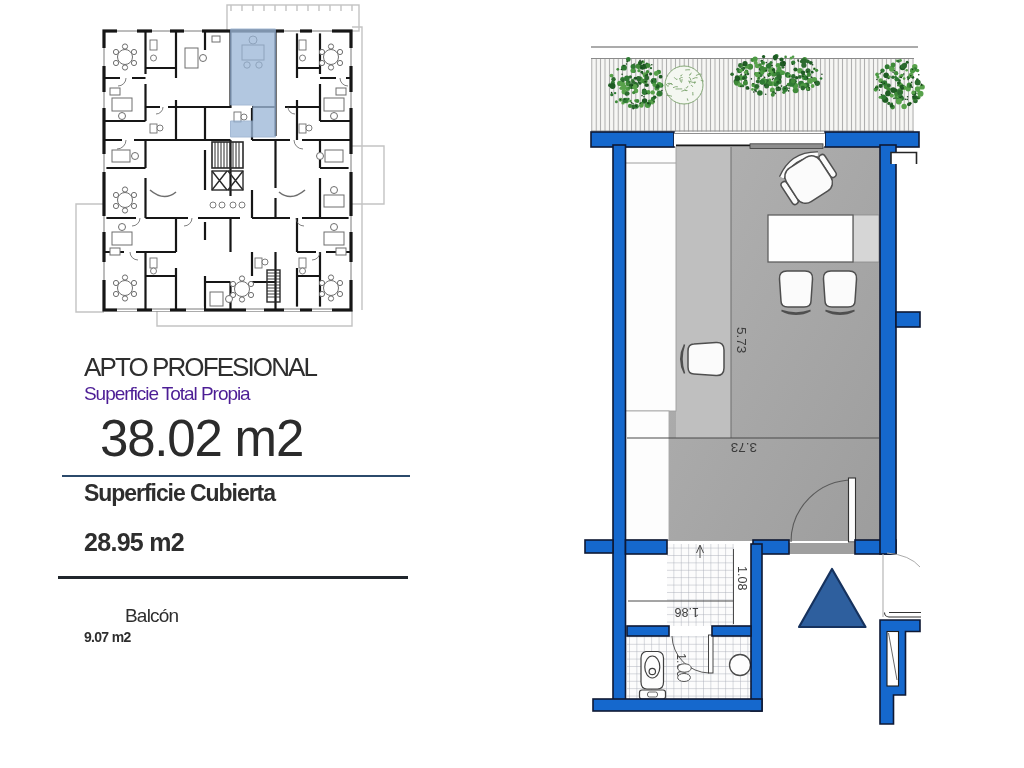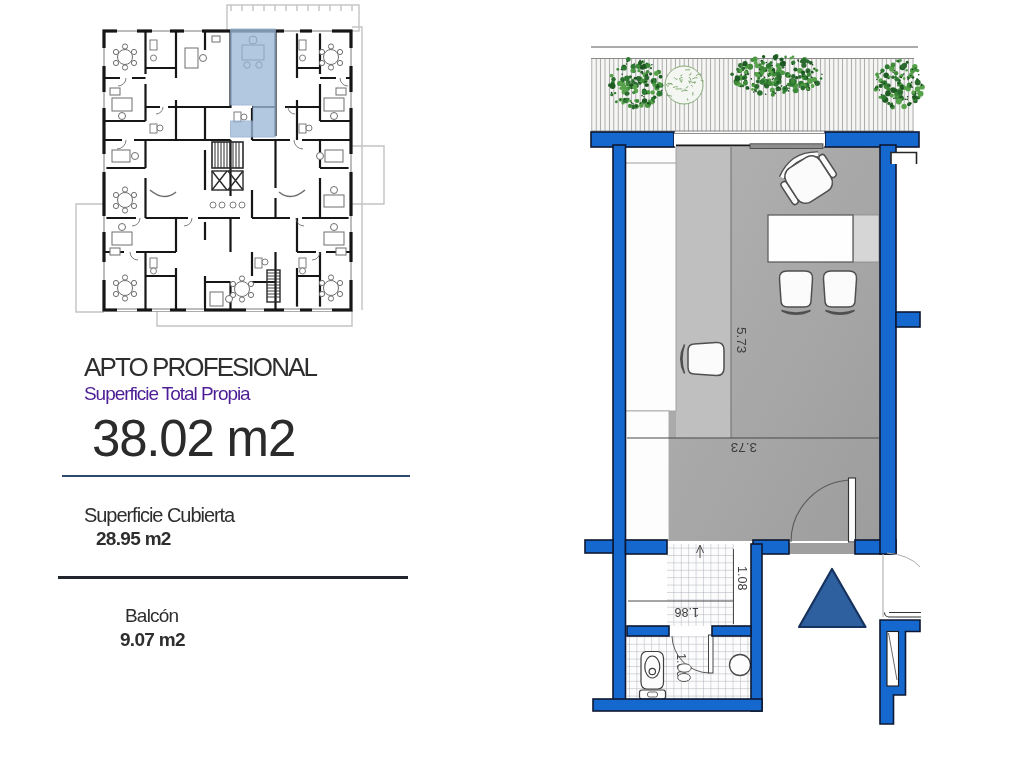--- a/index.html
+++ b/index.html
@@ -272,33 +272,33 @@
   <path d="M230.5 29 H275.5 V137 H230.5 V121 H253 V105 H230.5 Z" fill="#9db8d8" opacity="0.78" stroke="#8ba6c8" stroke-width="1"></path>
 </g>
 </svg>
 
 <div class="info">
 
   <div style="position:absolute;left:84px;top:352px;font-size:26px;letter-spacing:-1.9px;color:#2e2e2e;">APTO PROFESIONAL</div>
 
   <div style="position:absolute;left:84px;top:383px;font-size:19px;letter-spacing:-1.05px;color:#4c1d95;">Superficie Total Propia</div>
 
-  <div style="position:absolute;left:92px;top:409px;font-size:51px;letter-spacing:-1.2px;color:#2b2b2b;">38.02 m2</div>
+  <div style="position:absolute;left:100px;top:409px;font-size:51px;letter-spacing:-1.2px;color:#2b2b2b;">38.02 m2</div>
 
   <div style="position:absolute;left:62px;top:475px;width:348px;height:2px;background:#2b4a6b;"></div>
 
-  <div style="position:absolute;left:84px;top:504px;font-size:20px;letter-spacing:-1.05px;color:#2e2e2e;">Superficie Cubierta</div>
-
-  <div style="position:absolute;left:96px;top:528px;font-size:19px;letter-spacing:-0.7px;font-weight:bold;color:#2e2e2e;text-align:right;">28.95 m2</div>
+  <div style="position:absolute;left:84px;top:480px;font-size:23px;letter-spacing:-1.05px;color:#2e2e2e;font-weight:bold;">Superficie Cubierta</div>
+
+  <div style="position:absolute;left:84px;top:528px;font-size:25px;letter-spacing:-0.7px;font-weight:bold;color:#2e2e2e;text-align:right;">28.95 m2</div>
 
   <div style="position:absolute;left:58px;top:576px;width:350px;height:2.5px;background:#20262c;"></div>
 
   <div style="position:absolute;left:84px;top:605px;font-size:19px;letter-spacing:-0.8px;color:#2e2e2e;margin-left:41px;">Balcón</div>
 
-  <div style="position:absolute;left:84px;top:629px;font-size:19px;letter-spacing:-0.7px;font-weight:bold;color:#2e2e2e;margin-left:36px;">9.07 m2</div>
+  <div style="position:absolute;left:84px;top:629px;font-size:14px;letter-spacing:-0.7px;font-weight:bold;color:#2e2e2e;">9.07 m2</div>
 </div>
 
 <svg class="abs" style="left:560px;top:0;" width="464" height="768" viewBox="560 0 464 768">
 <defs>
 <linearGradient id="gmain" x1="0" y1="0" x2="1" y2="1">
  <stop offset="0" stop-color="#b2b2b2"></stop>
         <stop offset="1" stop-color="#9d9d9d"></stop>
 </linearGradient>
 <pattern id="tiles" width="7.4" height="7.4" patternUnits="userSpaceOnUse">
  <path d="M7.4 0H0V7.4" fill="none" stroke="#a9adb6" stroke-width="0.9"></path>

